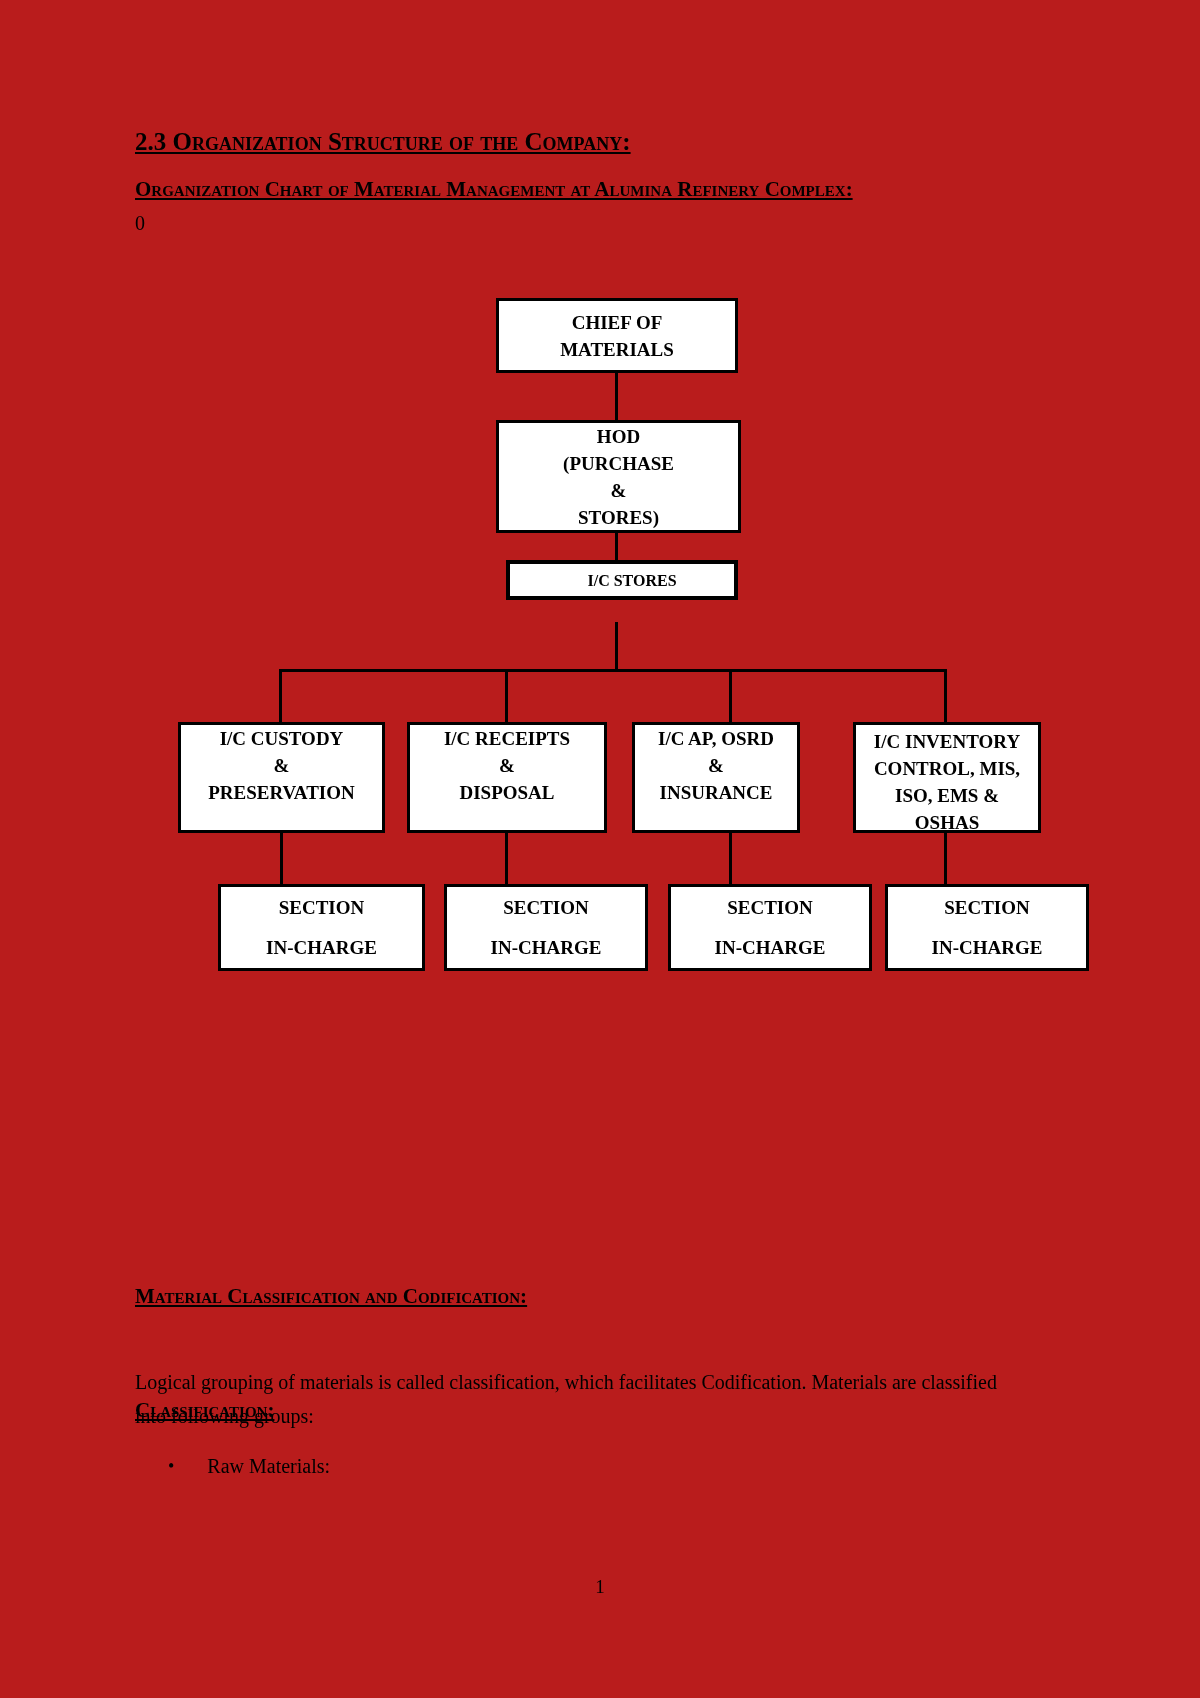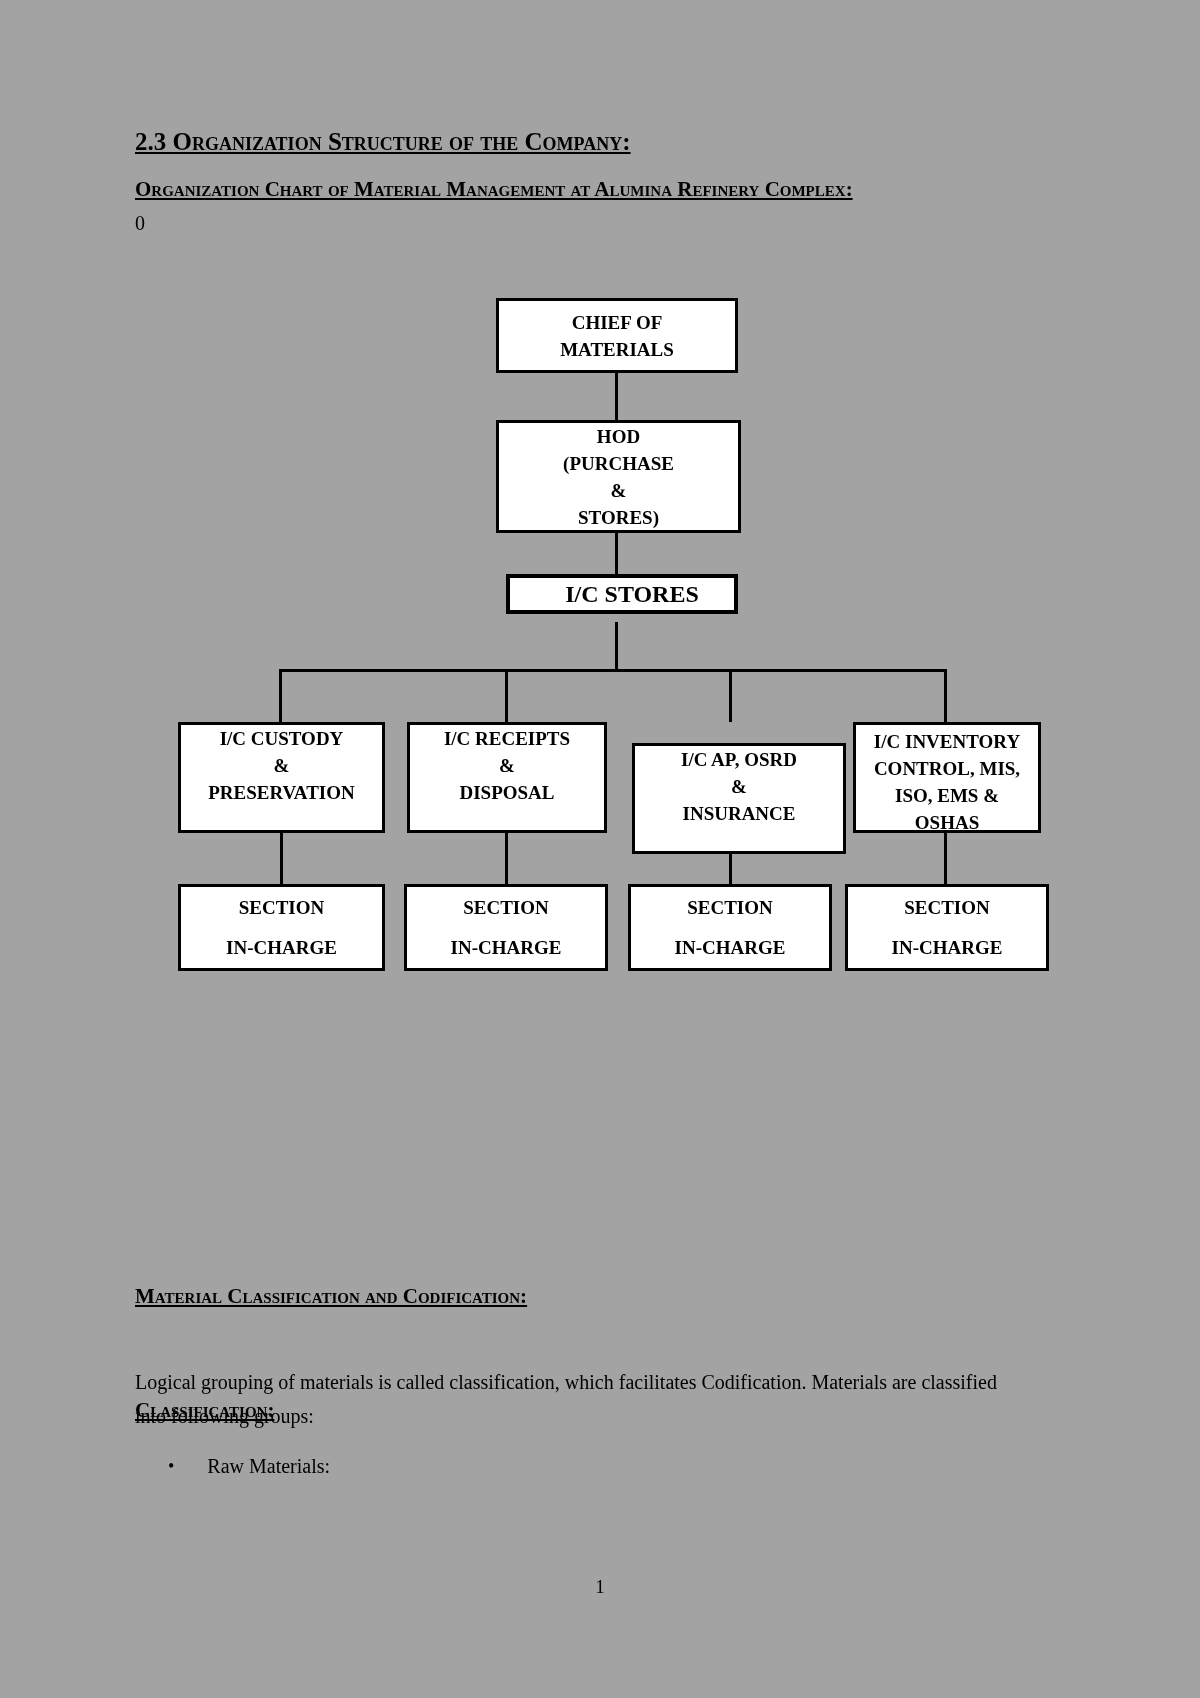--- a/index.html
+++ b/index.html
@@ -1,21 +1,21 @@
 <!DOCTYPE html>
 <html><head>
 <meta charset="utf-8">
 <style>
   * { margin: 0; padding: 0; box-sizing: border-box; }
   html, body { background: #ffffff; }
   .page {
     position: relative;
     width: 1200px;
     height: 1698px;
-    background: #a3a3a3;
+    background: #b91c1c;
     color: #000000;
     font-family: "Liberation Serif", serif;
     overflow: hidden;
   }
 
   
   .heading {
     position: absolute;
     left: 135px;
     font-family: "Liberation Serif", serif;
@@ -46,29 +46,29 @@
     align-items: center;
     justify-content: center;
     text-align: right;
     font-weight: bold;
     font-size: 19px;
     color: #000;
   }
   .node span { display: block; line-height: 27px; }
   .node-chief  { left: 496px; top: 298px; width: 242px; height: 75px; }
   .node-hod    { left: 496px; top: 420px; width: 245px; height: 113px; }
-  .node-stores { left: 506px; top: 574px; width: 232px; height: 40px; border-width: 4px; font-size: 24px; padding-left: 20px; }
+  .node-stores { left: 506px; top: 560px; width: 232px; height: 40px; border-width: 4px; font-size: 16px; padding-left: 20px; }
   .branch { top: 722px; height: 111px; justify-content: flex-start; }
   .branch-1 { left: 178px; width: 207px; }
   .branch-2 { left: 407px; width: 200px; }
-  .branch-3 { left: 632px; width: 214px; margin-top: 21px; }
+  .branch-3 { left: 632px; width: 168px; }
   .branch-4 { left: 853px; width: 188px; padding-top: 3px; }
   .section-box { top: 884px; height: 87px; }
   .section-box span { line-height: 27px; }
-  .section-box { row-gap: 13px; }
+  .section-box { row-gap: 13px; margin-left: 40px; }
   .section-1 { left: 178px; width: 207px; }
   .section-2 { left: 404px; width: 204px; }
   .section-3 { left: 628px; width: 204px; }
   .section-4 { left: 845px; width: 204px; }
 
   .vline { position: absolute; width: 3px; background: #000; }
   .hline { position: absolute; height: 3px; background: #000; }
 
   
   .para {

